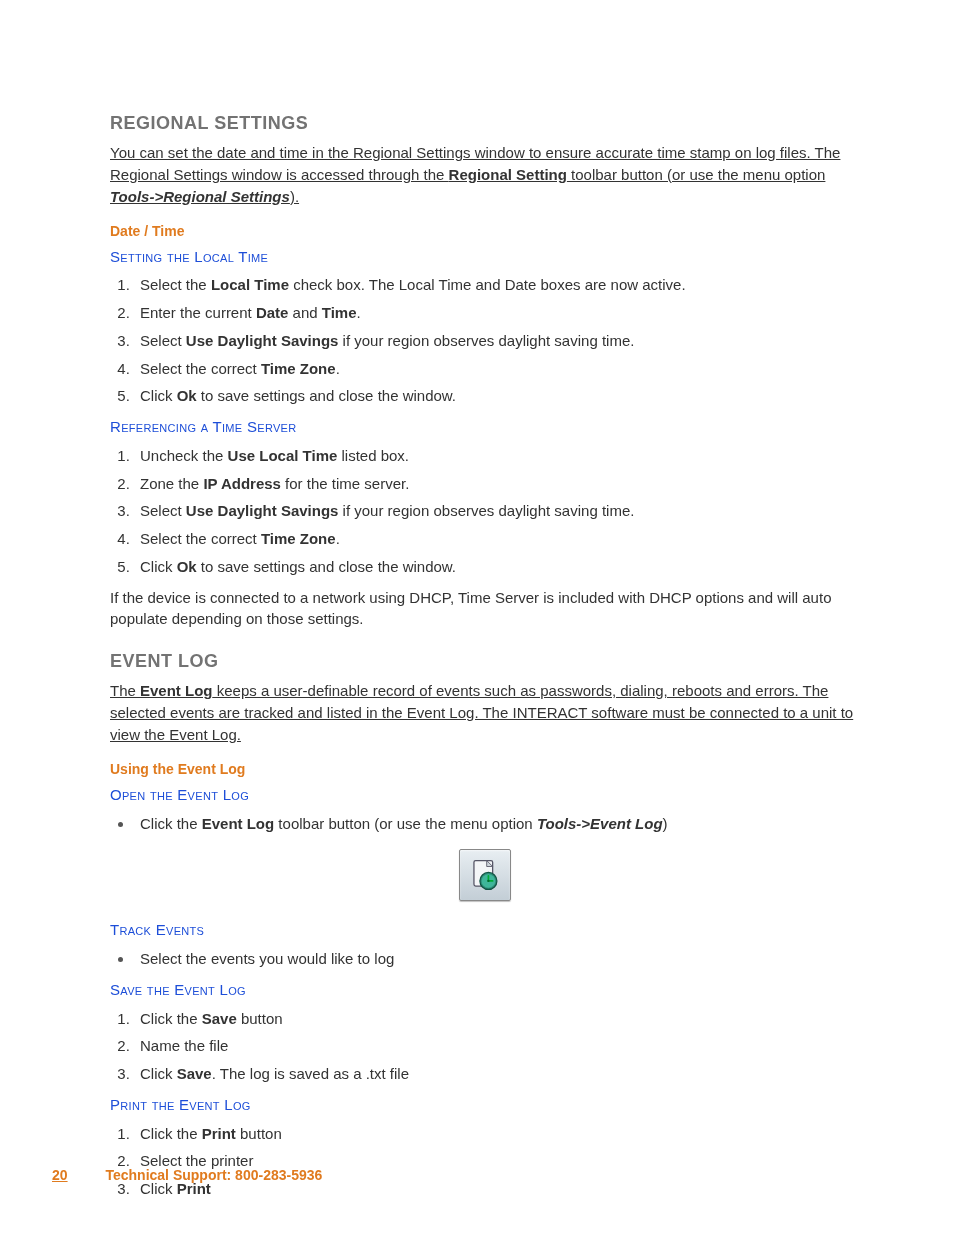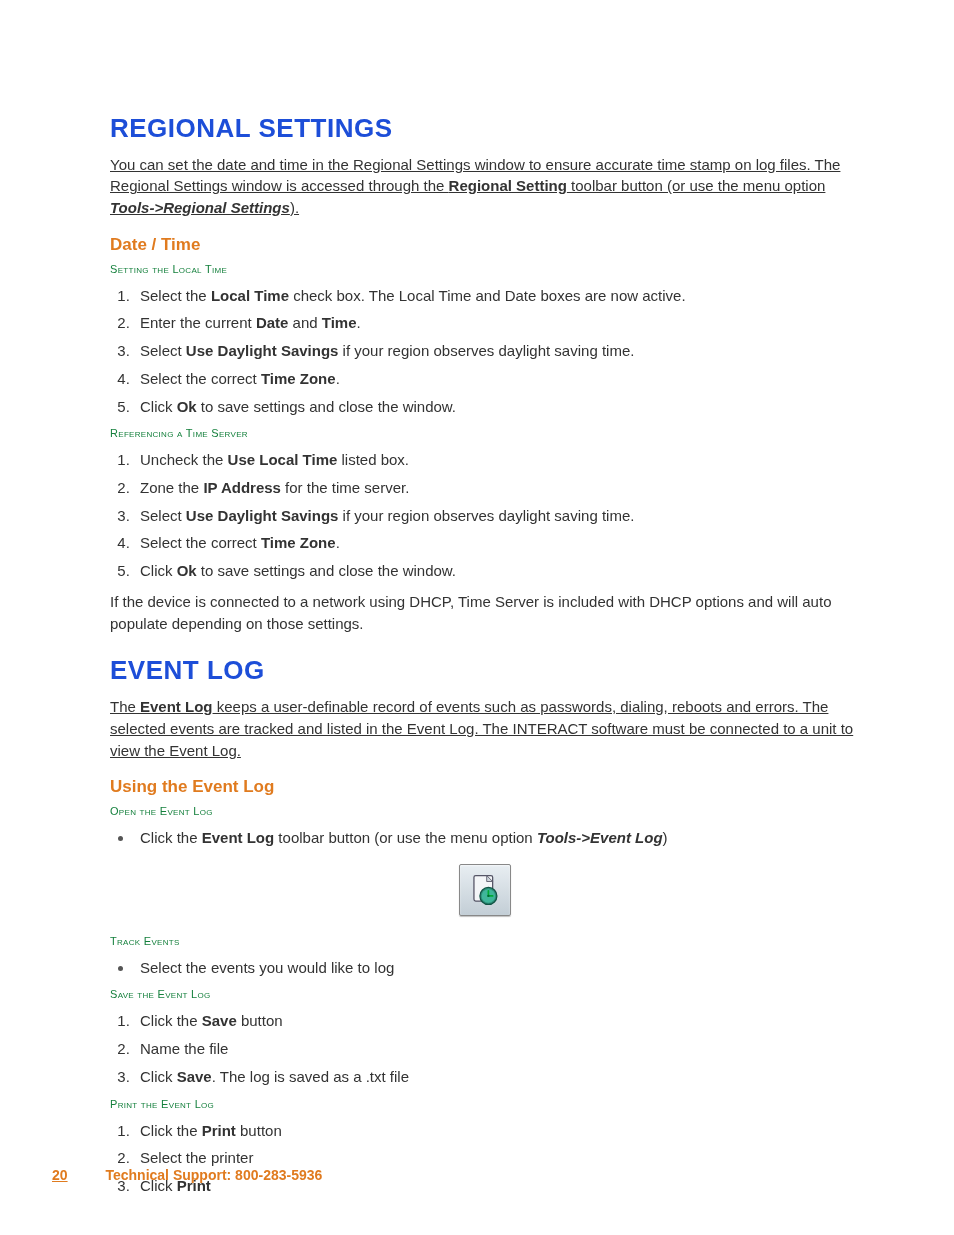--- a/index.html
+++ b/index.html
@@ -8,39 +8,39 @@
     font-size: 15px;
     color: #333;
     line-height: 1.45;
     background: #fff;
     width: 954px;
     height: 1235px;
     padding: 110px 95px 50px 110px;
     position: relative;
   }
   h1 {
-    color: #1d4ed8;
-    font-size: 26px;
+    color: #737373;
+    font-size: 18px;
     font-weight: bold;
     letter-spacing: 0.5px;
     margin-bottom: 6px;
     text-transform: uppercase;
   }
   h1.second { margin-top: 18px; }
   p.intro { color: #333; margin-bottom: 14px; text-decoration: underline; }
   h2 {
     color: #e07b1f;
-    font-size: 17px;
+    font-size: 14px;
     font-weight: bold;
     margin-bottom: 4px;
     margin-top: 8px;
   }
   h3 {
-    color: #15803d;
-    font-size: 11px;
+    color: #1d4ed8;
+    font-size: 15px;
     font-weight: normal;
     font-variant: small-caps;
     letter-spacing: 0.3px;
     margin-bottom: 4px;
     margin-top: 2px;
   }
   ol, ul {
     list-style-position: outside;
     margin-left: 24px;
     margin-bottom: 6px;

